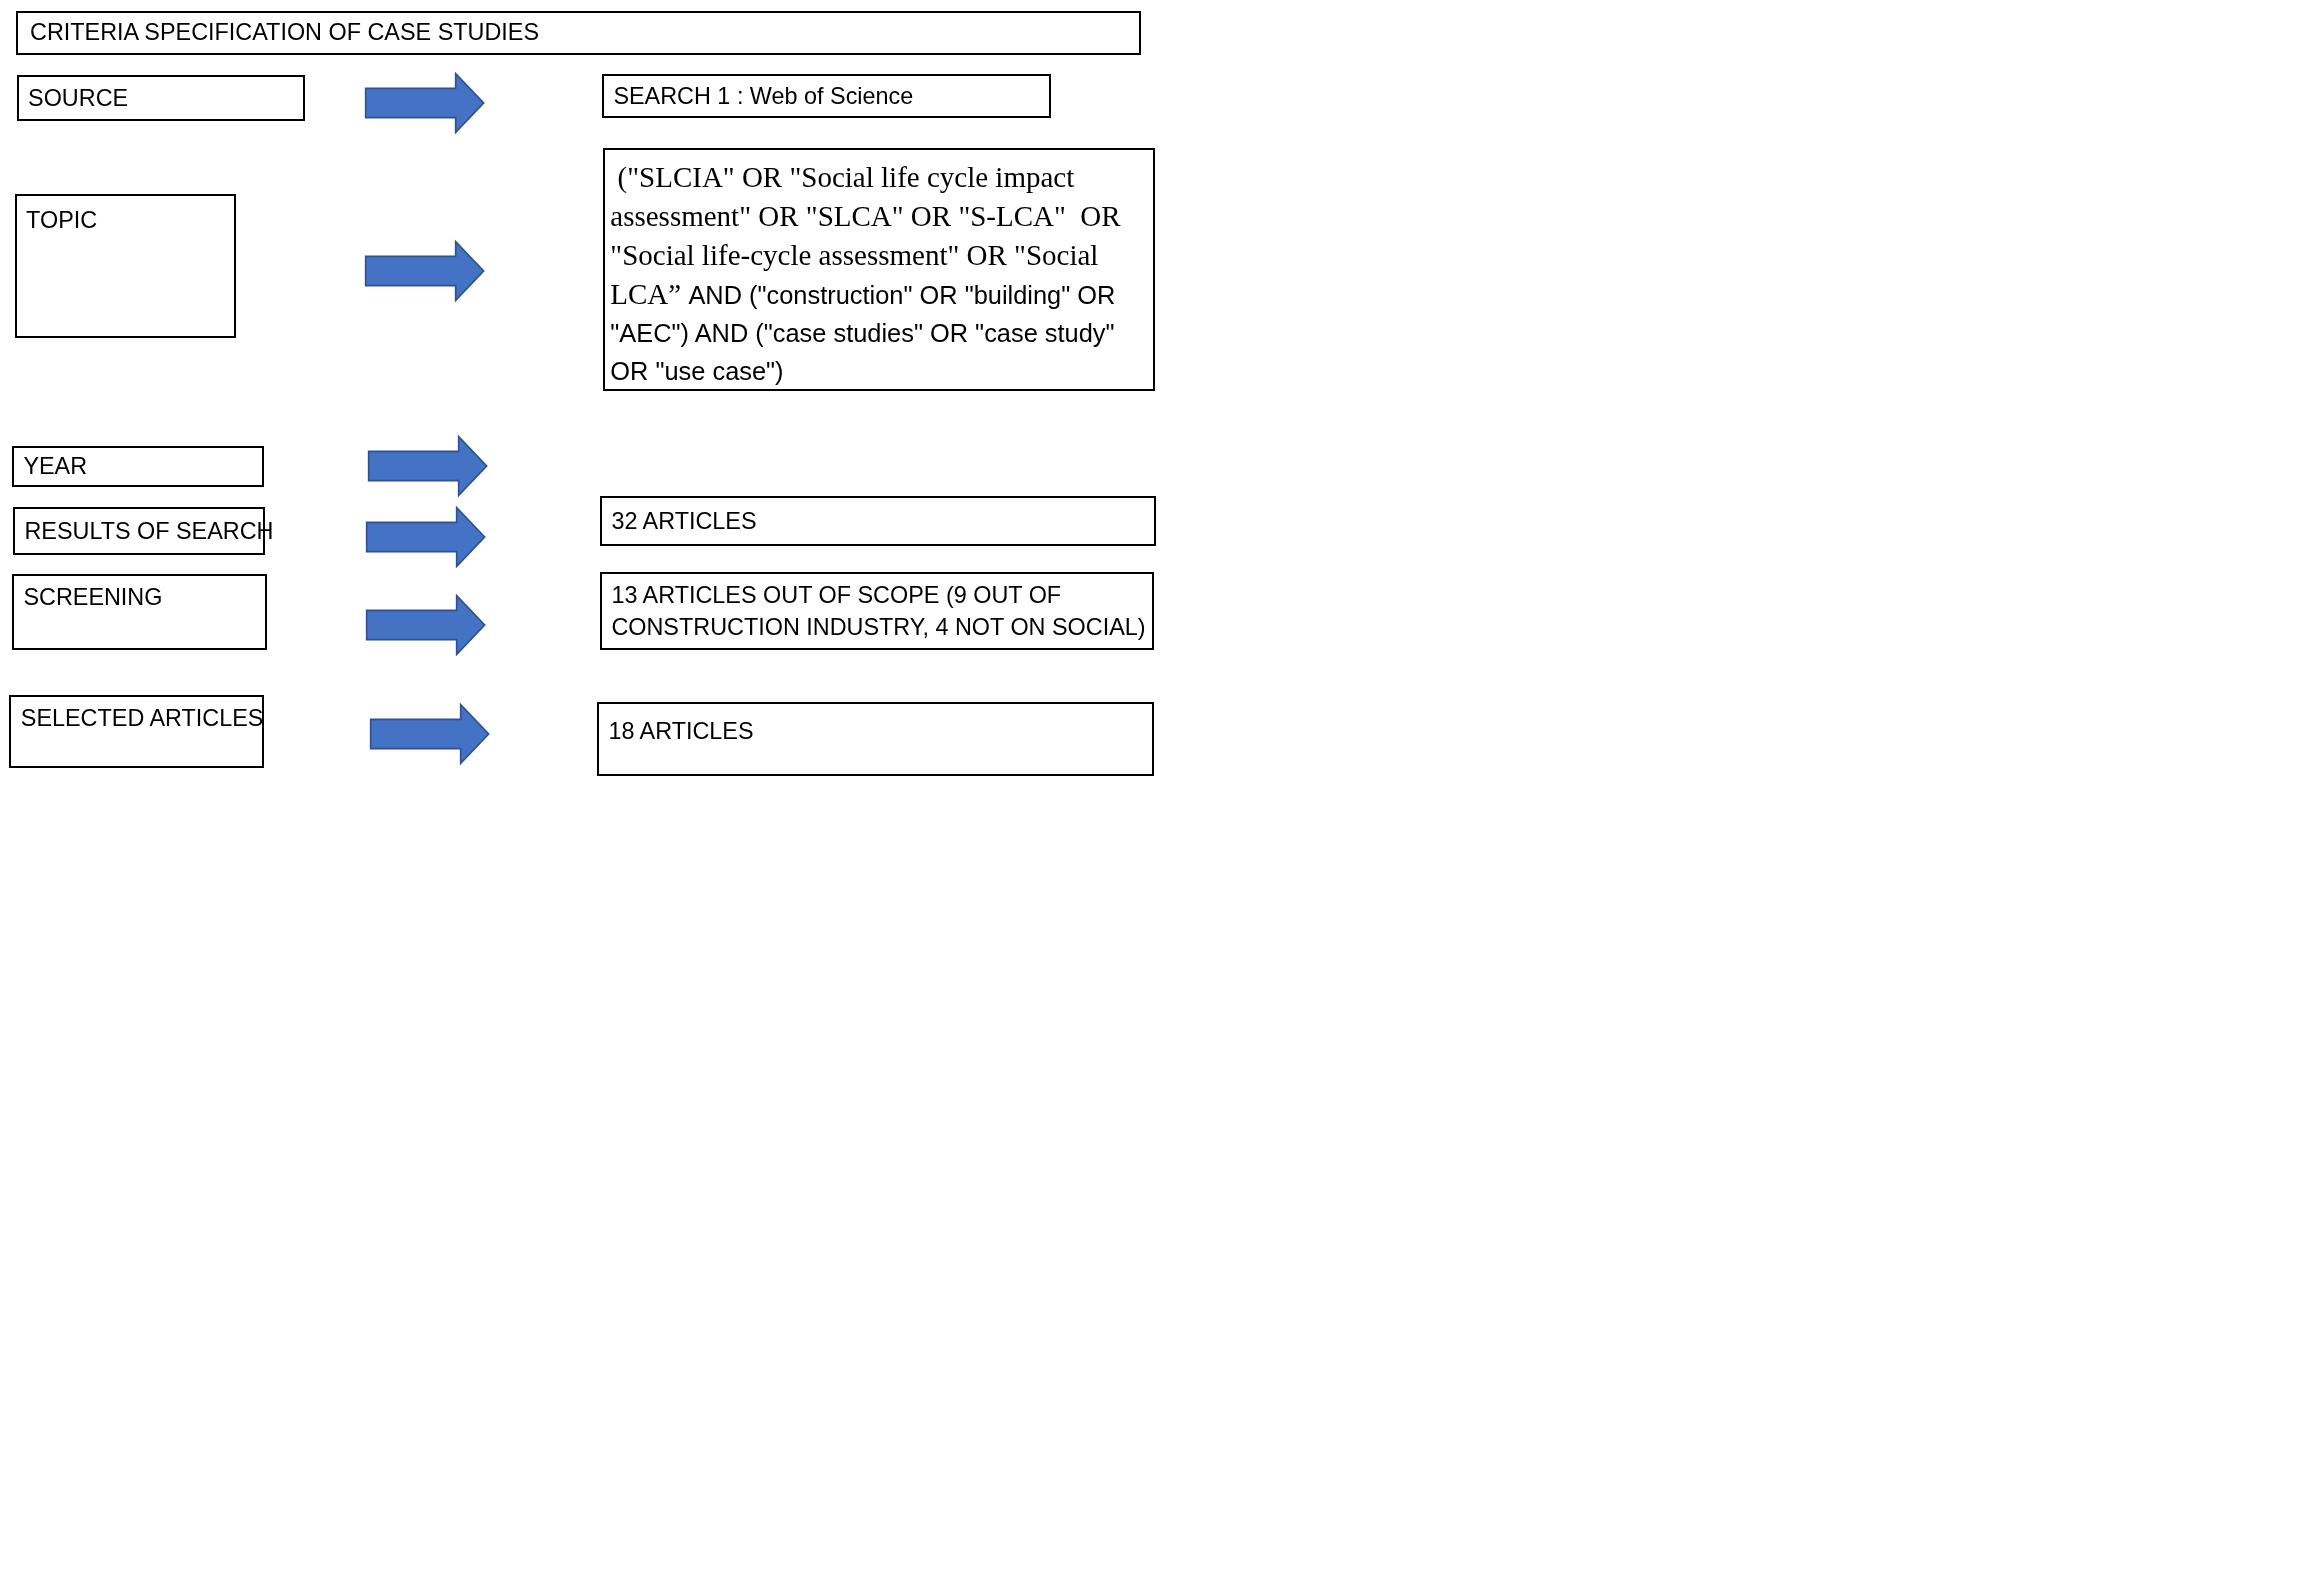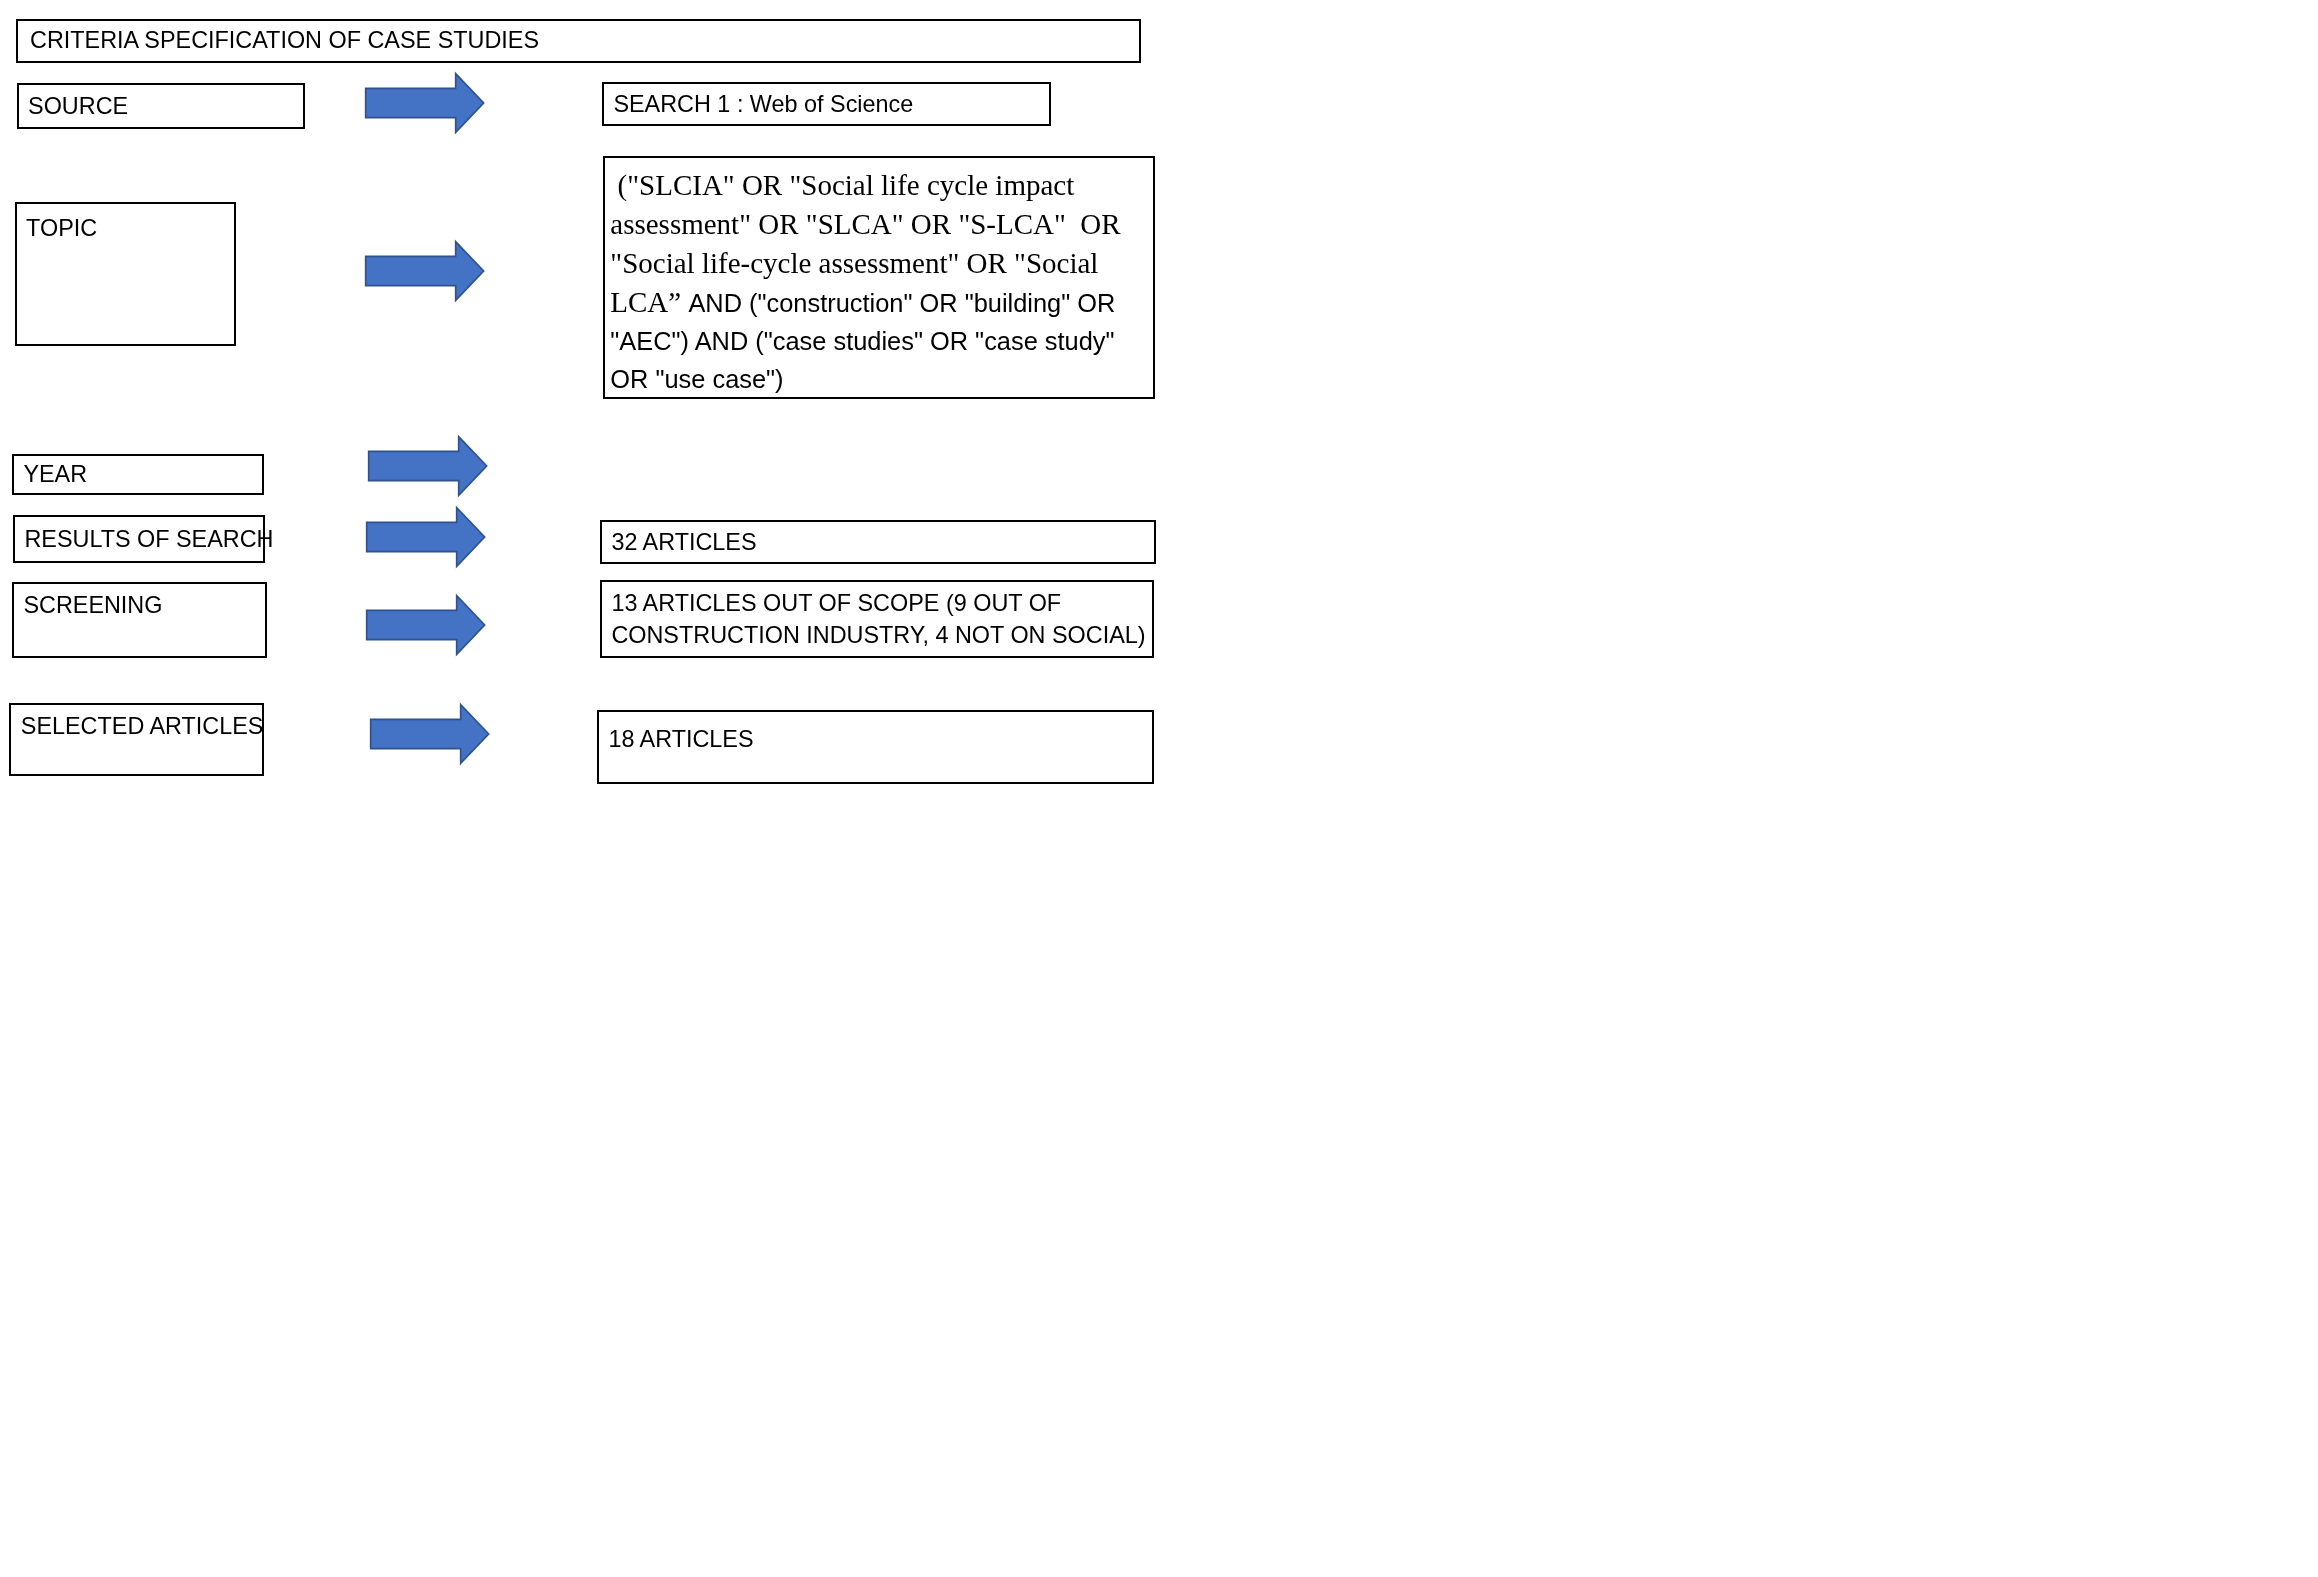--- a/index.html
+++ b/index.html
@@ -10,21 +10,20 @@
     background:#ffffff;
     font-family:"Liberation Sans", sans-serif;
     color:#000;
   }
   .box{
     position:absolute;
     border:2.7px solid #000;
     background:#fff;
     box-sizing:border-box;
     display:flex;
-    margin-top:8px;
   }
   .v-center{align-items:center;}
   .v-top{align-items:flex-start;}
   .label-text{
     font-size:23.4px;
     line-height:1.15;
     white-space:nowrap;
   }
   .value-text{
     font-size:23.4px;
@@ -86,21 +85,21 @@
   <svg class="arrow" style="left:368px; top:435px;" width="120" height="62" viewBox="0 0 180 92">
     <polygon points="1,24 136,24 136,2 178,46 136,90 136,68 1,68"></polygon>
   </svg>
 
   <div class="box v-center" style="left:13px; top:507px; width:252px; height:48px; padding-left:9.4px;">
     <span class="label-text">RESULTS OF SEARCH</span>
   </div>
   <svg class="arrow" style="left:366px; top:506px;" width="120" height="62" viewBox="0 0 180 92">
     <polygon points="1,24 136,24 136,2 178,46 136,90 136,68 1,68"></polygon>
   </svg>
-  <div class="box v-center" style="left:600px; top:512px; width:556px; height:44px; padding-left:9.4px;">
+  <div class="box v-center" style="left:600px; top:496px; width:556px; height:50px; padding-left:9.4px;">
     <span class="value-text">32 ARTICLES</span>
   </div>
 
   <div class="box v-top" style="left:12px; top:574px; width:255px; height:76px; padding:8px 0 0 9.4px;">
     <span class="label-text">SCREENING</span>
   </div>
   <svg class="arrow" style="left:366px; top:594px;" width="120" height="62" viewBox="0 0 180 92">
     <polygon points="1,24 136,24 136,2 178,46 136,90 136,68 1,68"></polygon>
   </svg>
   <div class="box v-top" style="left:600px; top:572px; width:554px; height:78px; padding:5.3px 4px 0 9.4px;">

